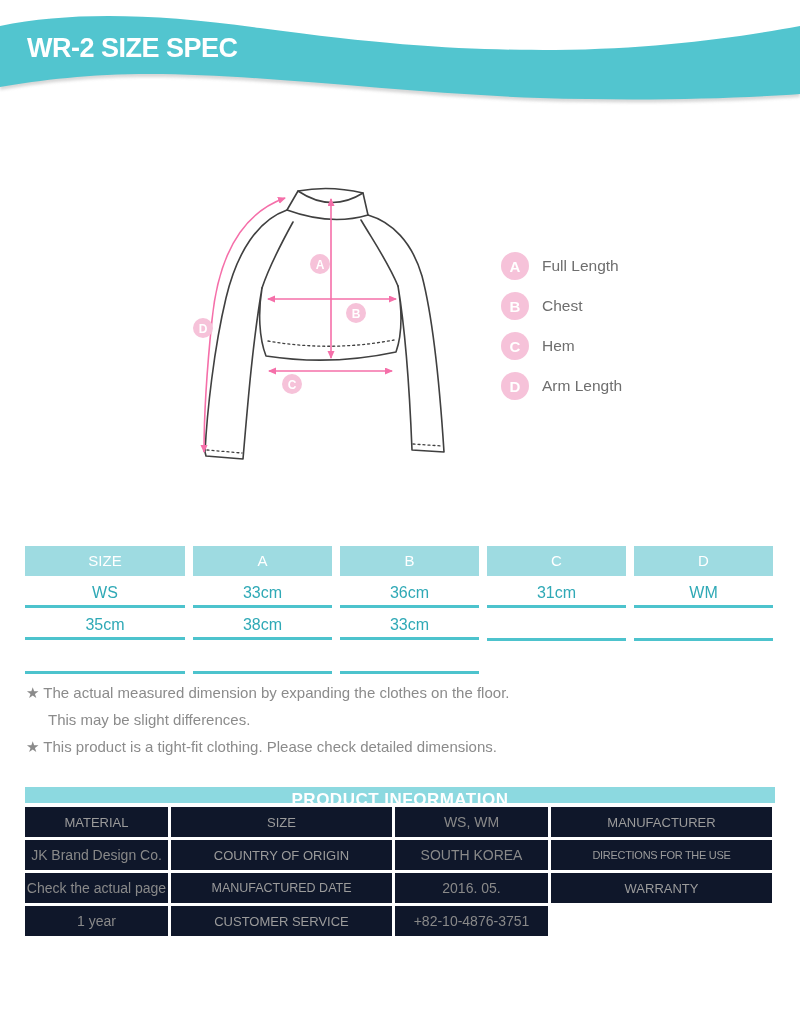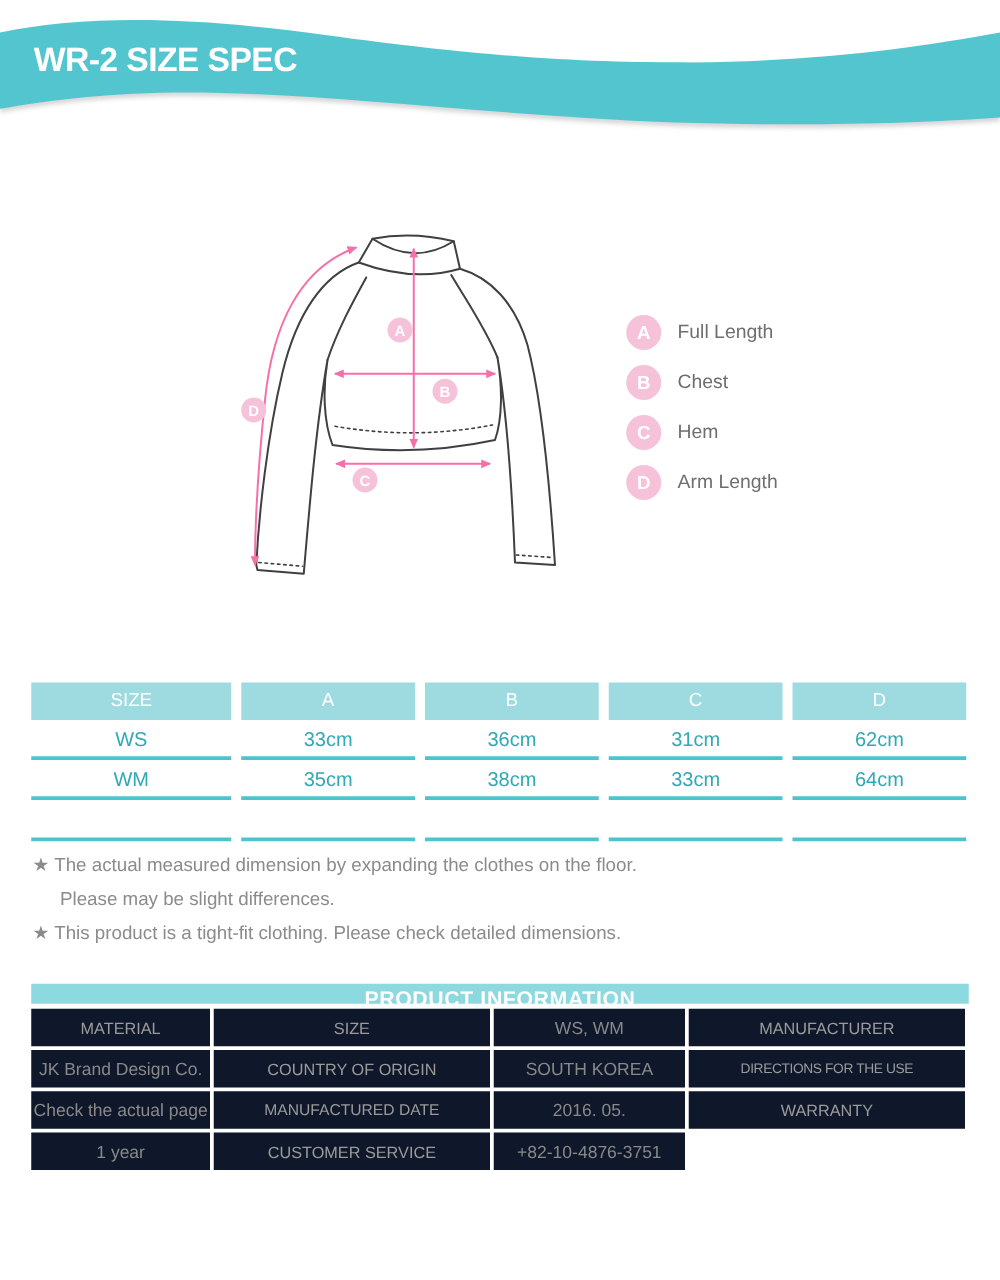--- a/index.html
+++ b/index.html
@@ -124,38 +124,36 @@
     <div class="size-th">SIZE</div>
     <div class="size-th">A</div>
     <div class="size-th">B</div>
     <div class="size-th">C</div>
     <div class="size-th">D</div>
 
     <div class="size-td">WS</div>
     <div class="size-td">33cm</div>
     <div class="size-td">36cm</div>
     <div class="size-td">31cm</div>
-    <div class="size-td">62cm</div>
 
     <div class="size-td">WM</div>
     <div class="size-td">35cm</div>
     <div class="size-td">38cm</div>
     <div class="size-td">33cm</div>
-    <div class="size-td">64cm</div>
 
     <div class="size-td empty"></div>
     <div class="size-td empty"></div>
     <div class="size-td empty"></div>
     <div class="size-td empty"></div>
     <div class="size-td empty"></div>
   </div>
 
   <div class="notes">
     <div class="note-line">★ The actual measured dimension by expanding the clothes on the floor.</div>
-    <div class="note-line indent">Please may be slight differences.</div>
+    <div class="note-line indent">This may be slight differences.</div>
     <div class="note-line">★ This product is a tight-fit clothing. Please check detailed dimensions.</div>
   </div>
 
   <div class="info-wrap">
     <div class="info-title">PRODUCT INFORMATION</div>
     <div class="info-grid">
       <div class="info-cell info-label">MATERIAL</div>
       <div class="info-cell info-label">SIZE</div>
       <div class="info-cell info-value">WS, WM</div>
 

